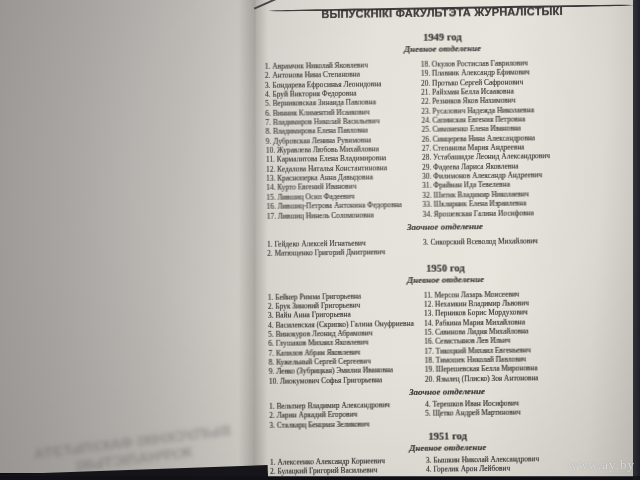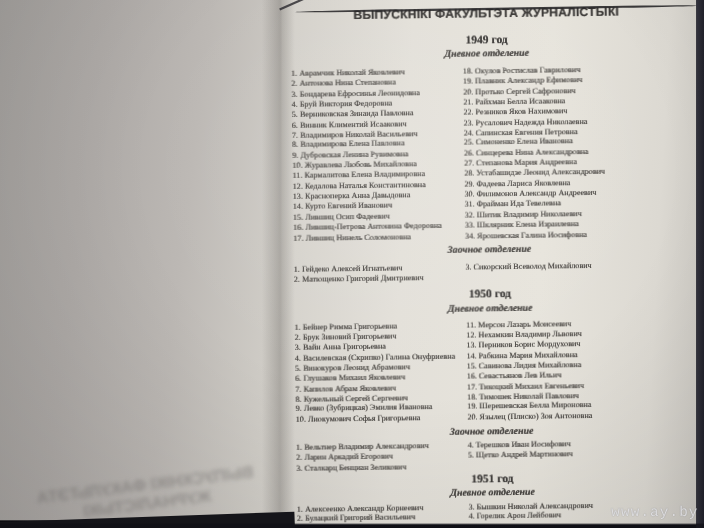--- a/index.html
+++ b/index.html
@@ -87,21 +87,21 @@
     font-size:7.4px;line-height:9.35px;white-space:nowrap;
     color:#474440;
   }
   .corr-cols{margin-top:5px;}
   .y1950{margin-top:6px;}
   .y1951{margin-top:3px;}
   .tight{margin-top:3px;}
 
   .watermark{
     position:absolute;right:5px;bottom:7px;
-    font-family:Liberation Mono, monospace;
+    font-family:Liberation Serif, serif;
     font-size:13px;letter-spacing:1px;
     color:rgba(238,238,240,0.8);
     text-shadow:0 0 1px rgba(90,90,95,0.6);
   }
 </style>
 </head>
 <body>
 
 <div class="photo">
 

